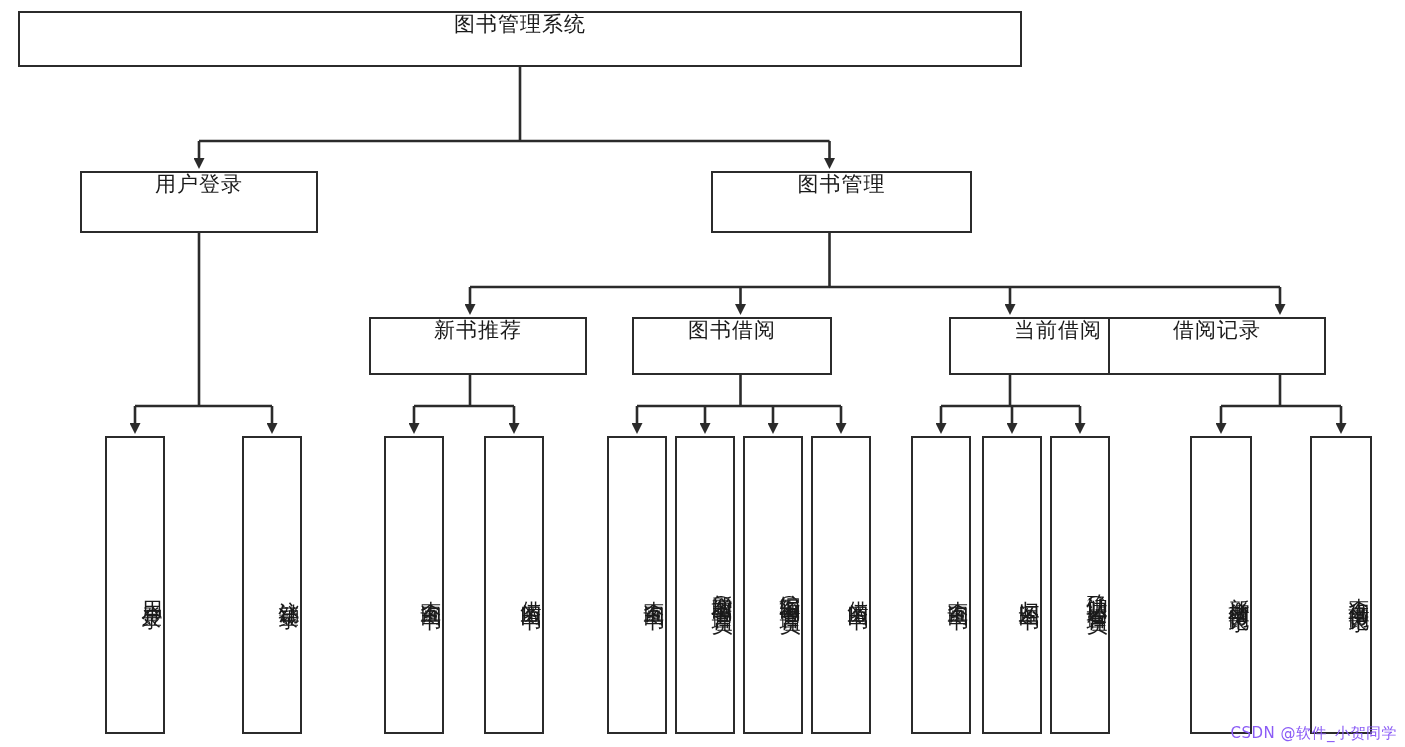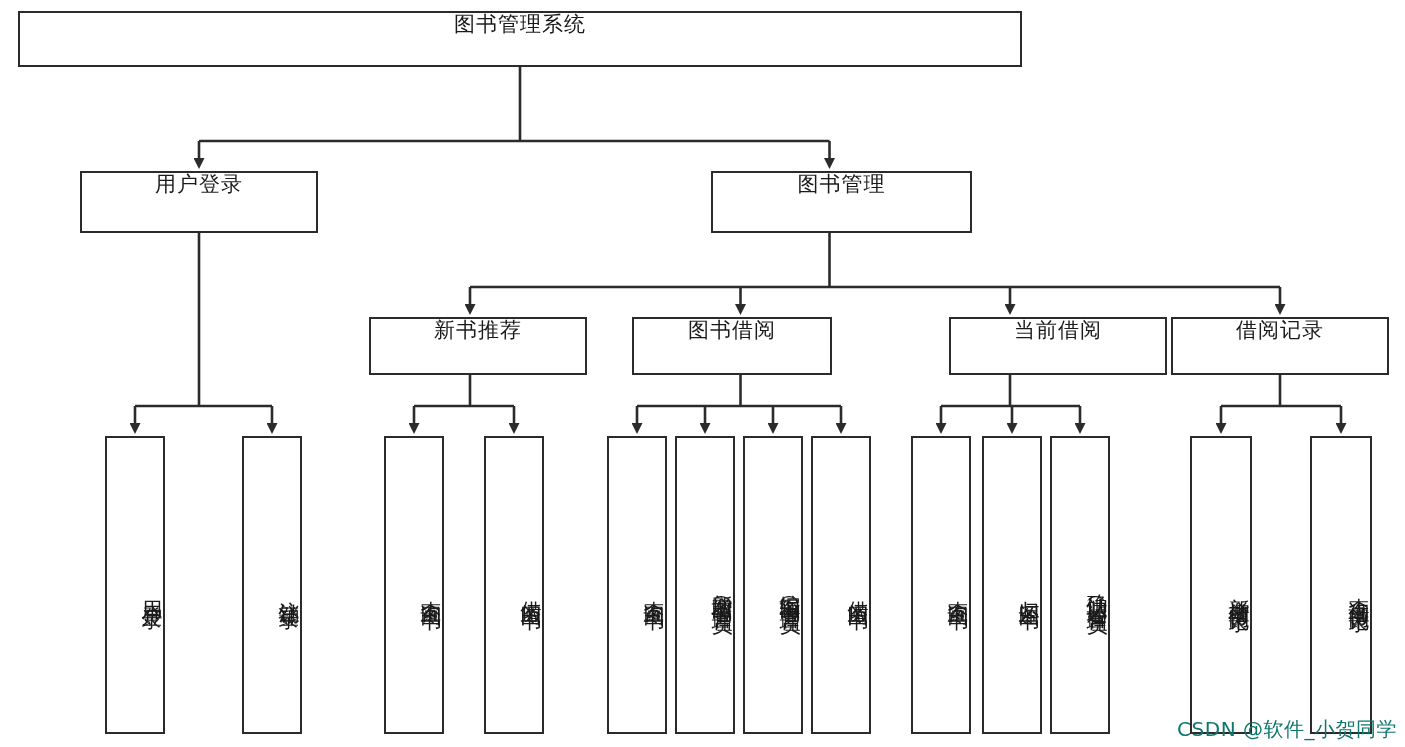--- a/index.html
+++ b/index.html
@@ -50,22 +50,22 @@
     align-items: flex-start;
     justify-content: center;
     padding-top: 10px;
     white-space: nowrap;
     overflow: hidden;
   }
   .watermark {
     position: absolute;
     right: 8px;
     bottom: 4px;
-    font-size: 20px;
-    color: #0f766e;
+    font-size: 15px;
+    color: #8b5cf6;
     letter-spacing: 0.5px;
     white-space: nowrap;
     user-select: none;
   }
 </style>
 </head>
 <body>
 
 <div id="canvas">
   <svg id="edges" viewBox="0 0 1405 747">
@@ -122,21 +122,21 @@
       </div>
       <div class="node node-h" style="left: 369px; top: 317px; width: 218px; height: 58px;">
         <span>新书推荐</span>
       </div>
       <div class="node node-h" style="left: 632px; top: 317px; width: 200px; height: 58px;">
         <span>图书借阅</span>
       </div>
       <div class="node node-h" style="left: 901px; top: 317px; width: 218px; height: 58px; margin-left: 48px;">
         <span>当前借阅</span>
       </div>
-      <div class="node node-h" style="left: 1171px; top: 317px; width: 218px; height: 58px;">
+      <div class="node node-h" style="left: 1108px; top: 317px; width: 218px; height: 58px;">
         <span>借阅记录</span>
       </div>
       <div class="node node-v" style="left: 105px; top: 436px; width: 60px; height: 298px;">
         <span>用户登录</span>
       </div>
       <div class="node node-v" style="left: 242px; top: 436px; width: 60px; height: 298px;">
         <span>注销登录</span>
       </div>
       <div class="node node-v" style="left: 384px; top: 436px; width: 60px; height: 298px;">
         <span>查询图书</span>

